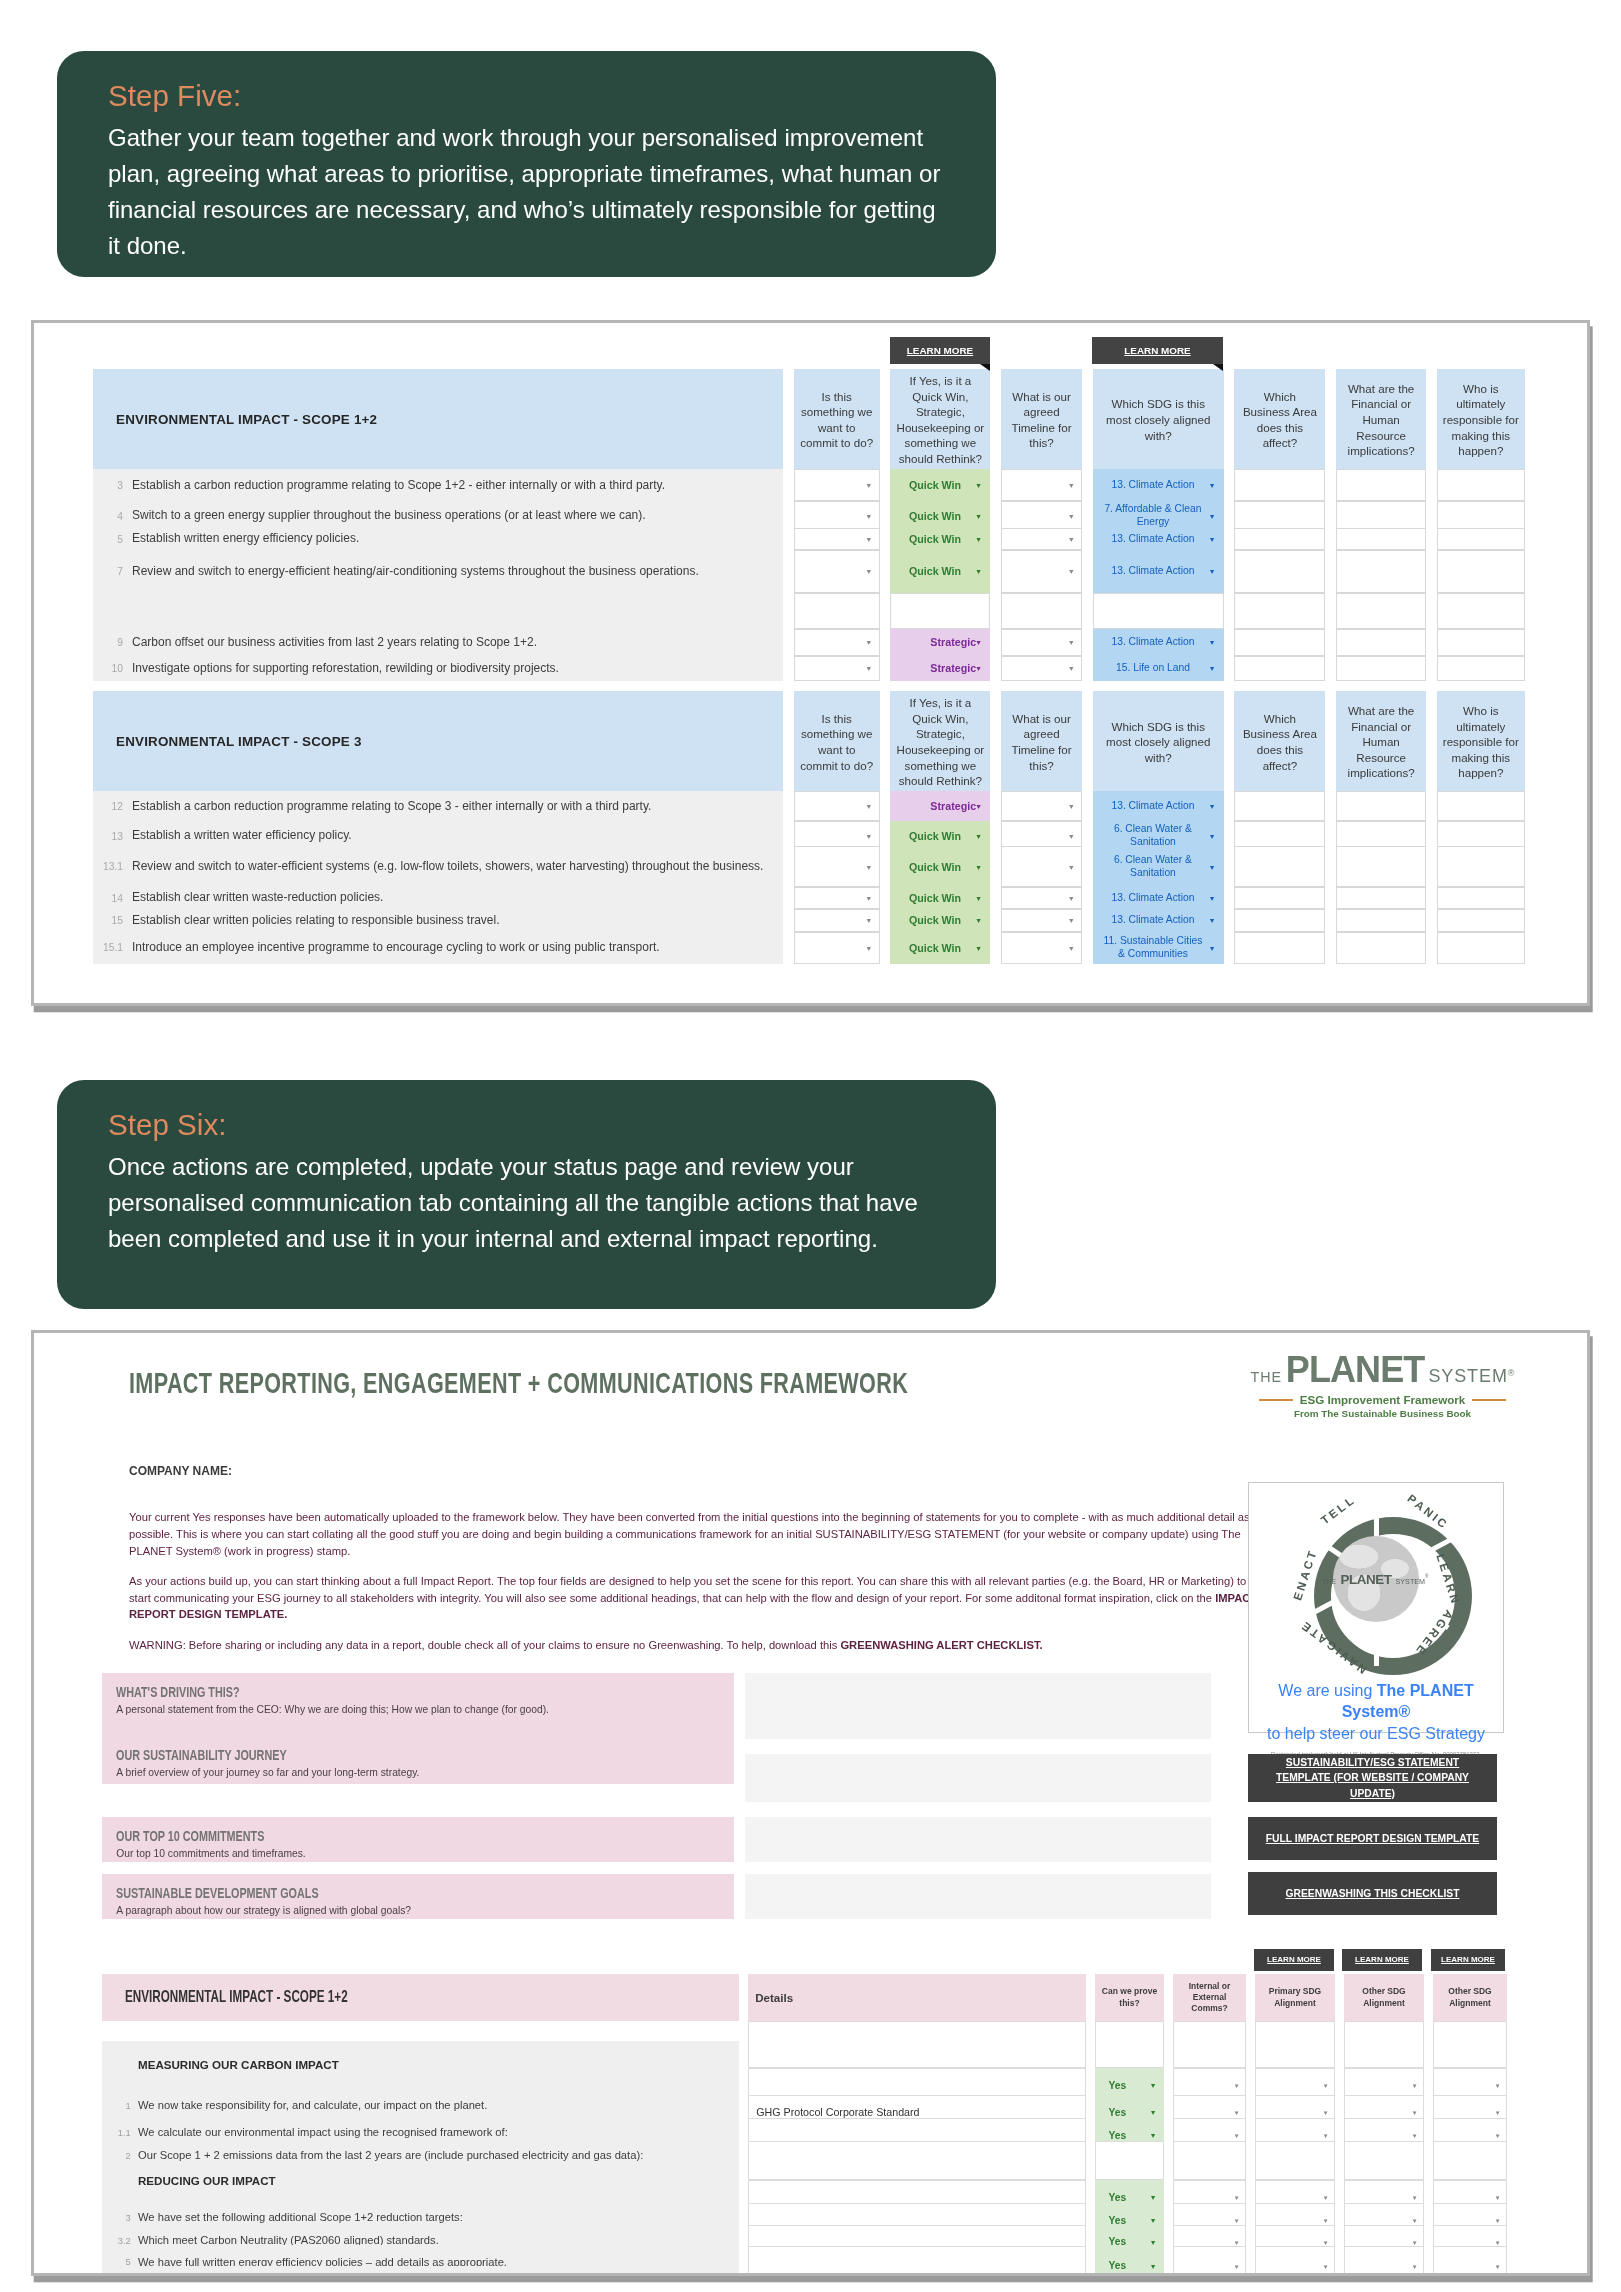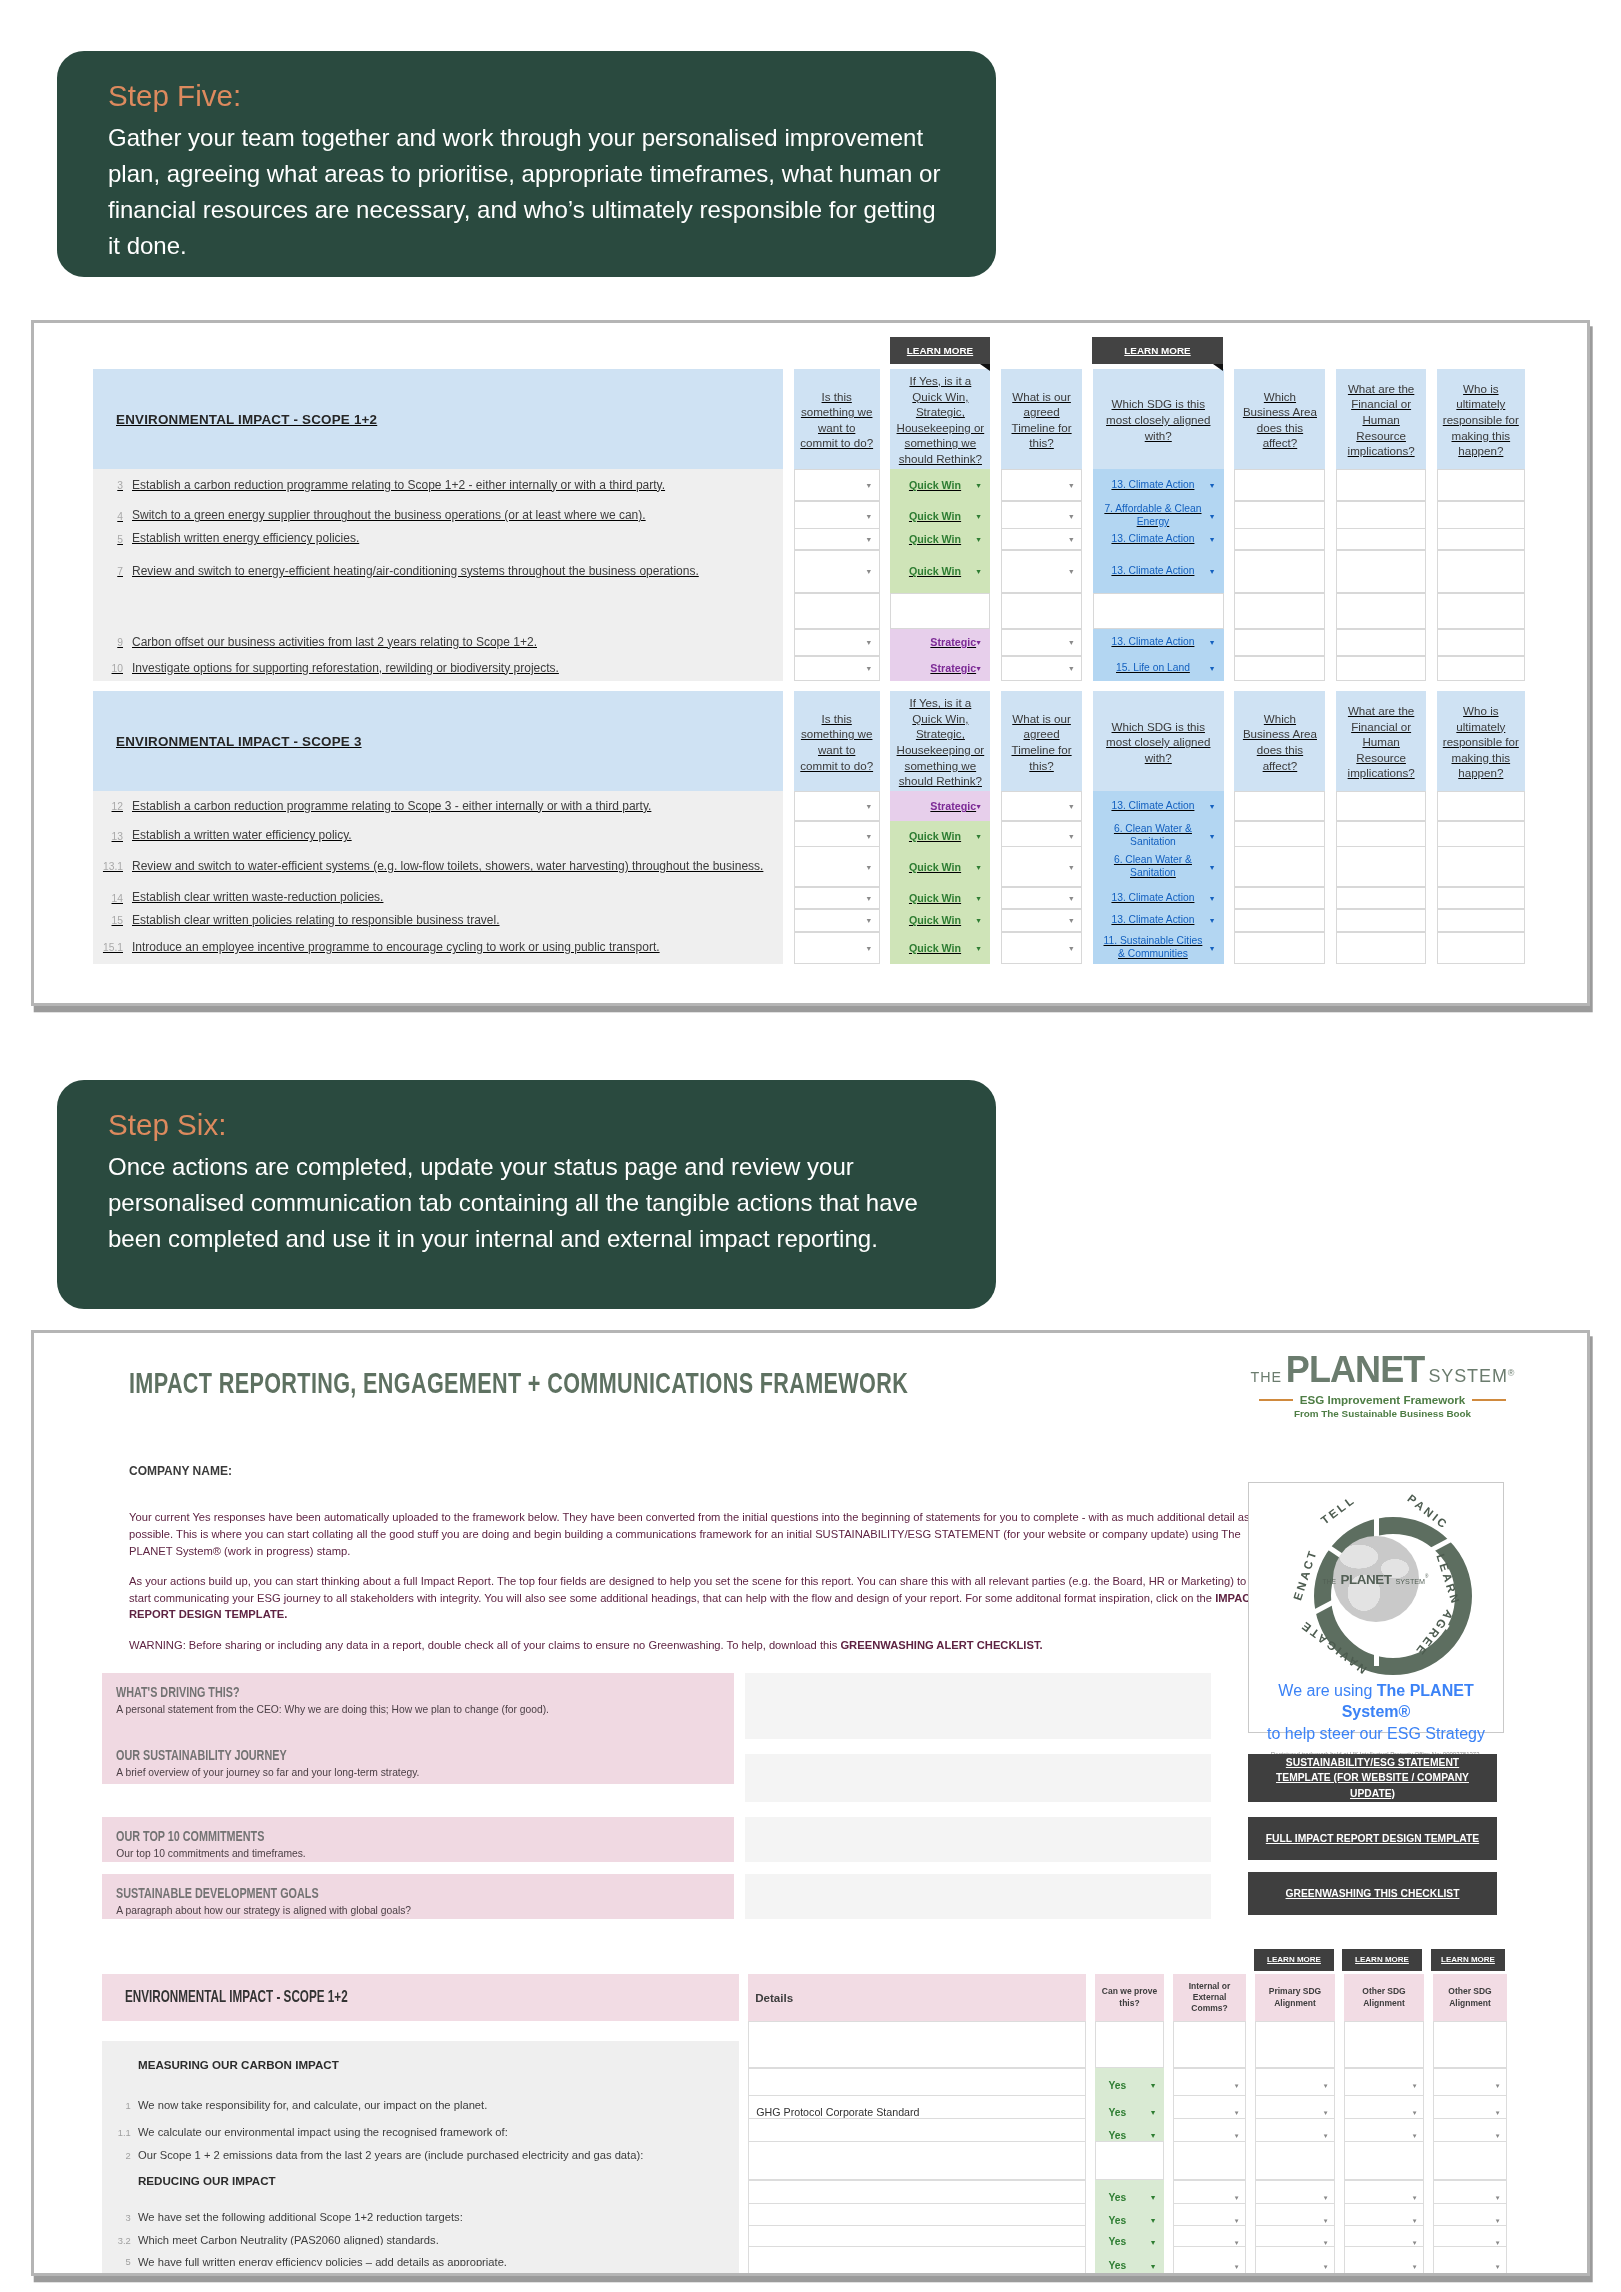--- a/index.html
+++ b/index.html
@@ -9,21 +9,21 @@
   
   .banner{position:absolute;left:57px;width:939px;background:#2a4a3f;border-radius:27px;
           box-sizing:border-box;padding:27px 52px 0 51px;}
   #banner5{top:51px;height:226px;}
   #banner6{top:1080px;height:229px;}
   .banner h2{margin:0;color:#dd8a5e;font-size:29.6px;font-weight:400;line-height:1.25;}
   .banner p{margin:5.4px 0 0 0;color:#ffffff;font-size:24px;line-height:36px;font-weight:400;}
 
   
   .panel{position:absolute;left:31px;width:1559px;background:#fff;border:3.6px solid #b5b5b5;
-         box-sizing:border-box;box-shadow:2.7px 6.3px 0 #9b9b9b;text-decoration:underline;}
+         box-sizing:border-box;box-shadow:2.7px 6.3px 0 #9b9b9b;}
   #plan-panel{top:320px;height:686px;}
   #fw-panel{top:1330px;height:946px;overflow:hidden;}
 
   
   .plan-table{position:relative;margin:14.3px 27px 0 59px;}
   .badge-row{position:relative;height:32px;}
   .learnmore{position:absolute;top:0;height:27px;background:#434343;display:flex;align-items:center;
              justify-content:center;color:#fff;font-size:9.9px;font-weight:bold;}
   .learnmore span{text-decoration:underline;}
   .learnmore::after{content:"";position:absolute;right:0;bottom:-7.2px;

